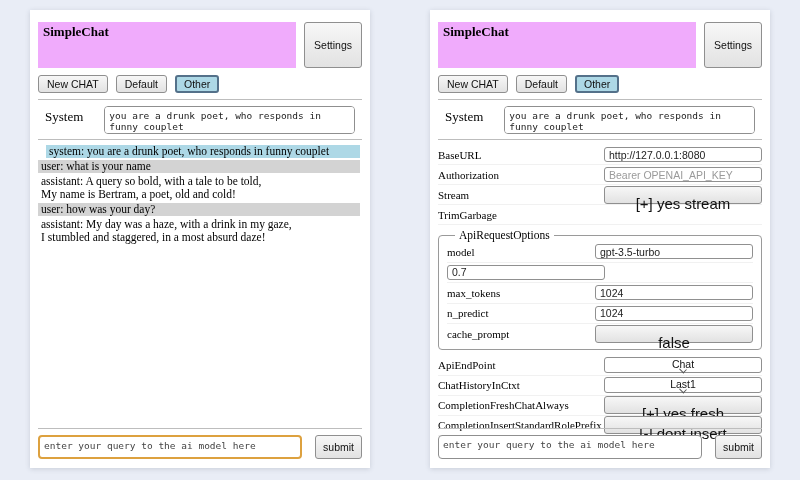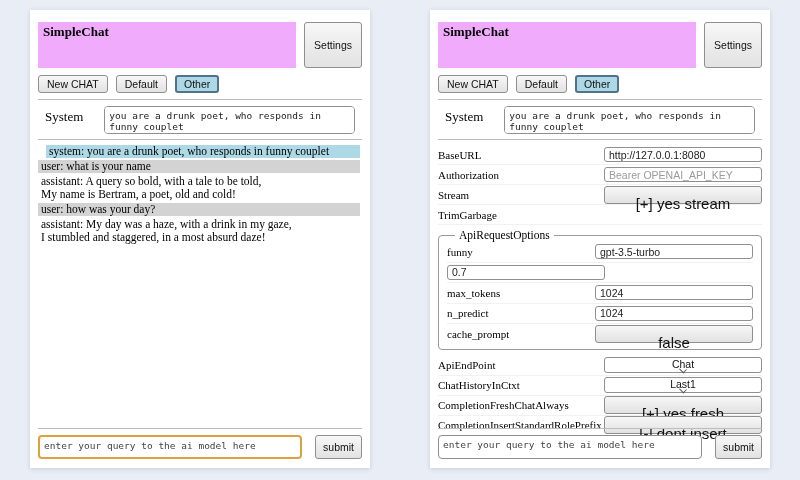--- a/index.html
+++ b/index.html
@@ -175,21 +175,21 @@
         <button class="wbtn">[+] yes stream</button>
       </span>
   </div>
   <div class="srow">
     <span class="slabel">TrimGarbage</span>
   </div>
 
   <fieldset>
     <legend>ApiRequestOptions</legend>
     <div class="srow">
-      <span class="slabel">funny</span>
+      <span class="slabel">model</span>
       <span class="sctrl">
           <input class="sinput" value="gpt-3.5-turbo" style="">
         </span>
     </div>
     <div class="srow">
       <span class="sctrl">
           <input class="sinput" value="0.7" style="">
         </span>
     </div>
     <div class="srow">

